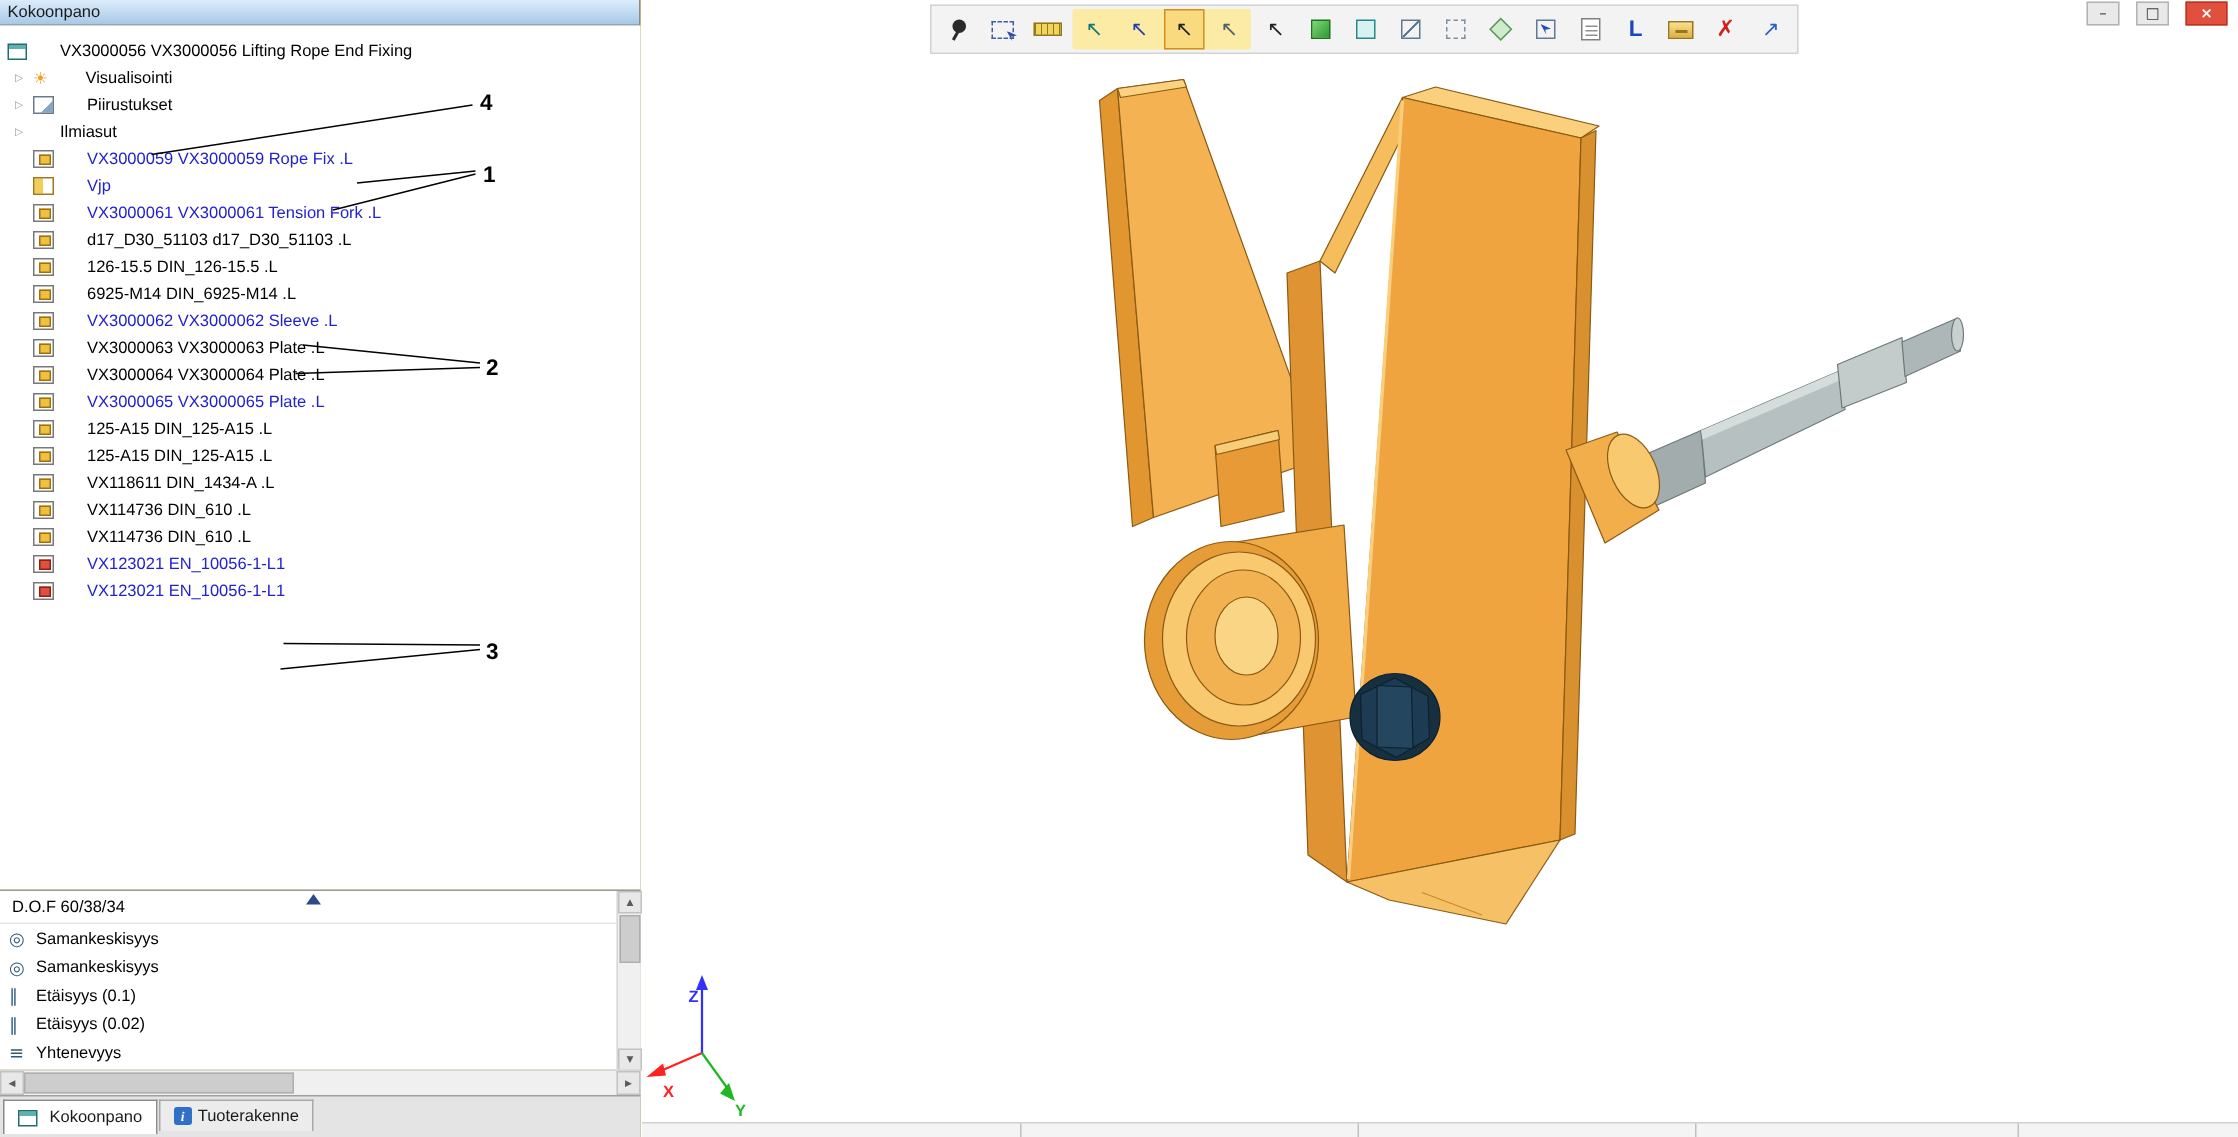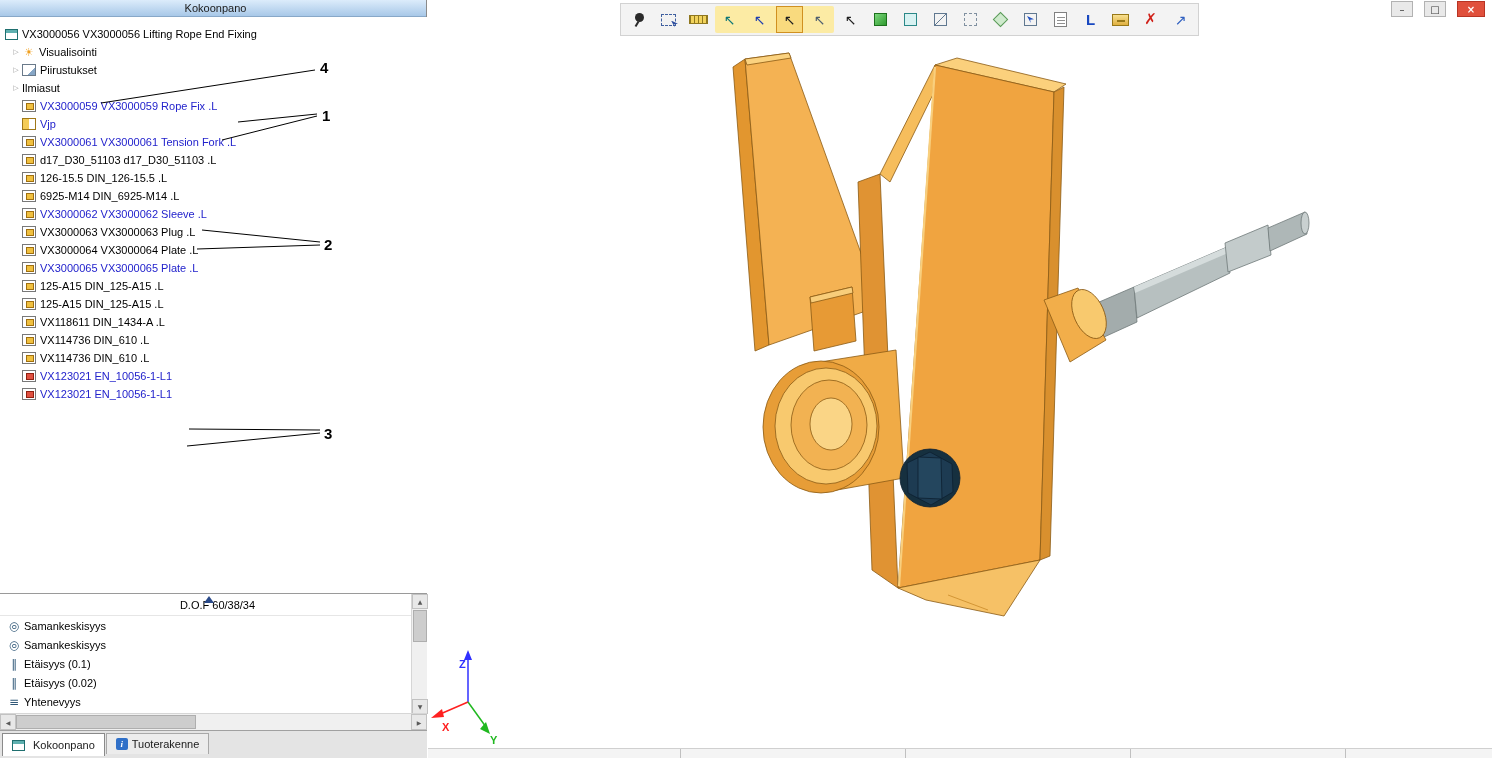--- a/index.html
+++ b/index.html
@@ -1,29 +1,29 @@
 <!DOCTYPE html>
 <html><head>
 <meta charset="utf-8">
 <style>
   * { margin:0; padding:0; box-sizing:border-box; }
   html,body { width:1492px; height:758px; background:#fff; font-family:"Liberation Sans",sans-serif; overflow:hidden; }
   #app { position:relative; width:1492px; height:758px; background:#fff; }
 
   
-  #left-panel { position:absolute; left:0; top:0; width:427px; height:758px; background:#eab308; border-right:1px solid #8a8a8a;text-align:center; }
+  #left-panel { position:absolute; left:0; top:0; width:427px; height:758px; background:#eab308; border-right:1px solid #8a8a8a; }
   #panel-header { height:17px; line-height:17px; padding-left:5px; font-size:11px; color:#1a1a1a;
     background:linear-gradient(#dcecfb,#a8c8e8); border-bottom:1px solid #88a8c8; }
 
   #tree { position:absolute; left:0; top:17px; width:427px; height:576px; padding-top:8px; overflow:hidden; background:#fff; }
   .trow { display:flex; align-items:center; height:18px; padding-left:10px; font-size:11px; color:#000; white-space:nowrap; }
   .trow.root { padding-left:5px; }
   .trow.noexp { padding-left:22px; }
   .exp { width:12px; font:7px "DejaVu Sans",sans-serif; color:#9a9a9a; flex:none; }
-  .tl { margin-left:0; }
+  .tl { margin-left:18px; }
   .tl.blue { color:#2222cc; }
 
   .tico { width:14px; height:12px; flex:none; margin-right:4px; position:relative; }
   .tico-root { width:13px; height:11px; border:1px solid #1f6f6f; background:linear-gradient(#5fb0b0 3px, #ffffff 3px); }
   .tico-sun { width:14px; font:11px "DejaVu Sans",sans-serif; color:#f0a020; flex:none; margin-right:3px; }
   .tico-draw { border:1px solid #6a7a8a; background:linear-gradient(135deg,#ffffff 65%,#86a6c6 65%); }
   .tico-jig  { border:1px solid #a07818; background:linear-gradient(90deg,#f4cc56 6px,#ffffff 6px); }
   .tico-part { border:1px solid #787878; background:#ffffff; }
   .tico-part::after { content:""; position:absolute; right:1px; bottom:1px; width:6px; height:5px; background:#f0c040; border:0.5px solid #a07010; }
   .tico-red  { border:1px solid #787878; background:#ffffff; }
@@ -158,21 +158,21 @@
       <div class="trow noexp">
         <span class="tico tico-part"></span>
         <span class="tl">6925-M14 DIN_6925-M14 .L</span>
       </div>
       <div class="trow noexp">
         <span class="tico tico-part"></span>
         <span class="tl blue">VX3000062 VX3000062 Sleeve .L</span>
       </div>
       <div class="trow noexp">
         <span class="tico tico-part"></span>
-        <span class="tl">VX3000063 VX3000063 Plug .L</span>
+        <span class="tl">VX3000063 VX3000063 Plate .L</span>
       </div>
       <div class="trow noexp">
         <span class="tico tico-part"></span>
         <span class="tl">VX3000064 VX3000064 Plate .L</span>
       </div>
       <div class="trow noexp">
         <span class="tico tico-part"></span>
         <span class="tl blue">VX3000065 VX3000065 Plate .L</span>
       </div>
       <div class="trow noexp">

